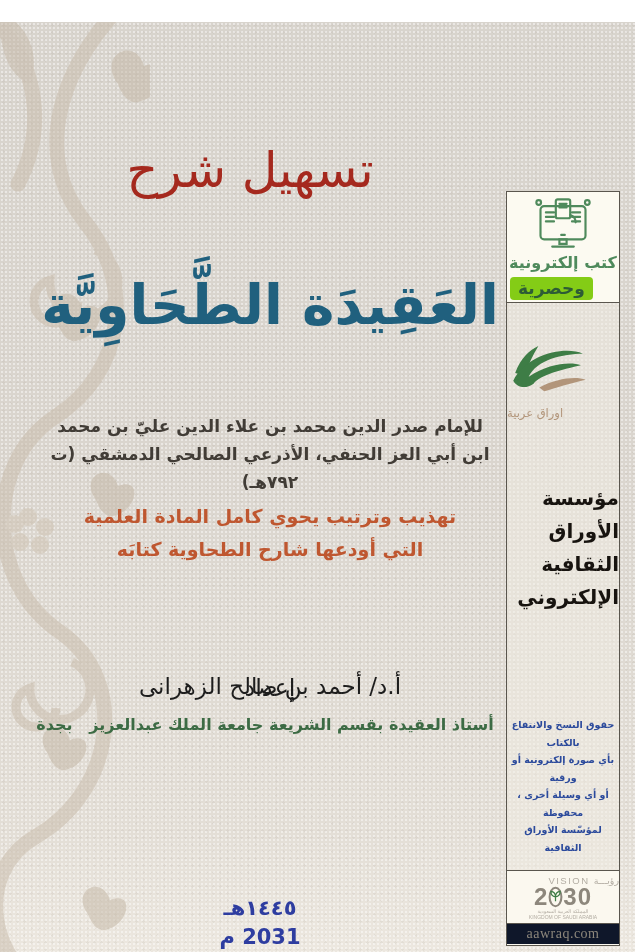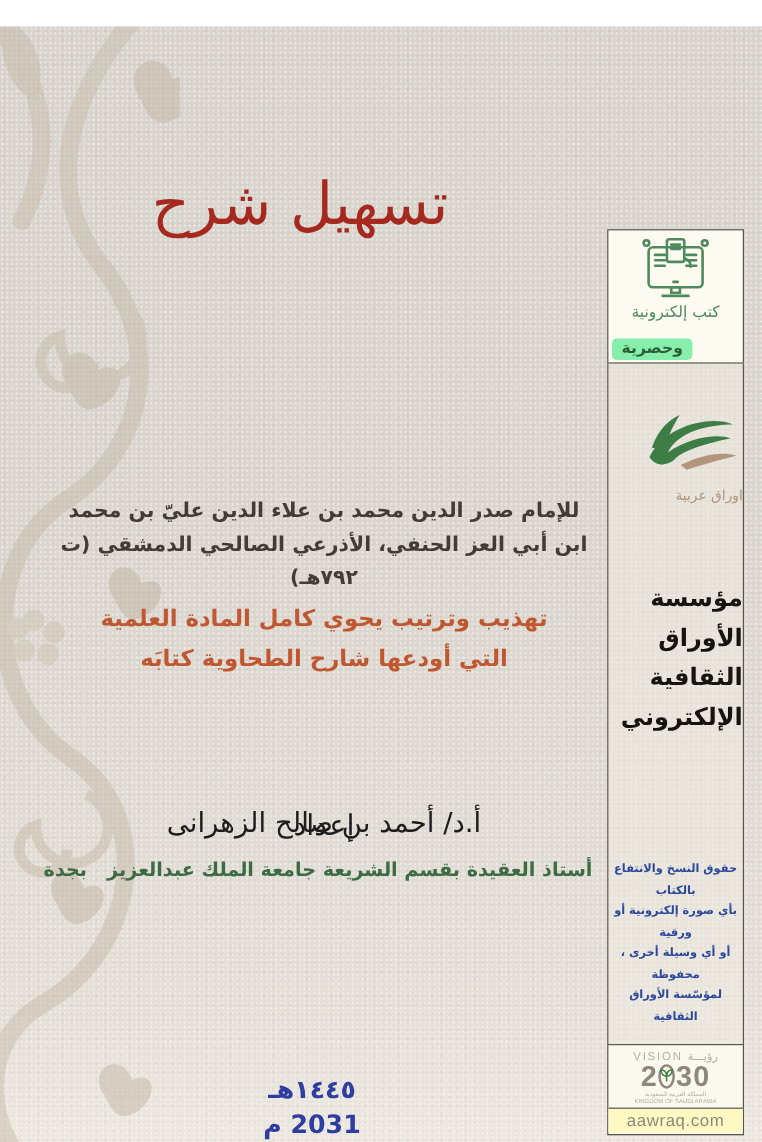--- a/index.html
+++ b/index.html
@@ -22,35 +22,35 @@
   .prep-label{top:652px;left:50px;width:440px;font-size:24px;color:#1d1d1d;}
   .prep-name{top:651px;left:50px;width:440px;font-size:23px;color:#1d1d1d;}
   .prep-title{top:693px;left:30px;width:470px;font-size:16px;font-weight:bold;color:#3c6b44;}
   .date-block{top:872px;left:160px;width:200px;font-size:21px;font-weight:bold;color:#2e3da0;line-height:1.4;}
   .sidebar{
     position:absolute;left:506px;top:169px;width:112px;height:753px;
     border:1px solid #5a564e;background:rgba(242,238,228,.5);
   }
   .ebook-box{position:absolute;top:-1px;left:-1px;right:-1px;height:110px;background:#fcfaf1;border:1px solid #5a564e;}
   .ebook-box svg{display:block;margin:6px auto 0;}
-  .ebook-line1{text-align:center;font-size:13px;font-weight:normal;color:#4f8a5c;direction:rtl;margin-top:1px;}
-  .ebook-badge{position:absolute;left:3px;bottom:2px;background:#86efac;color:#2d5c36;font-weight:bold;font-size:13px;padding:1px 8px 2px;border-radius:4px;direction:rtl;}
-  .awraq-logo{position:absolute;top:152px;left:0;right:0;text-align:right;}
+  .ebook-line1{text-align:center;font-size:16px;font-weight:bold;color:#4f8a5c;direction:rtl;margin-top:1px;}
+  .ebook-badge{position:absolute;left:3px;bottom:2px;background:#84cc16;color:#2d5c36;font-weight:bold;font-size:17px;padding:1px 8px 2px;border-radius:4px;direction:rtl;}
+  .awraq-logo{position:absolute;top:152px;left:0;right:0;text-align:left;}
   .awraq-logo .logo-name{font-size:11.5px;color:#b2957a;direction:rtl;margin-top:0px;}
   .publisher-name{position:absolute;top:290px;left:4px;right:0;direction:rtl;font-size:20px;font-weight:bold;color:#17130f;line-height:33px;}
   .copyright{position:absolute;top:524px;left:3px;right:3px;text-align:center;direction:rtl;font-size:9.5px;font-weight:bold;color:#2b4a9c;line-height:17.5px;}
   .bottom-box{position:absolute;bottom:-1px;left:-1px;right:-1px;height:74px;background:#fbf8ef;border:1px solid #5a564e;}
   .vision{height:52px;text-align:center;color:#b0aaa0;font-family:"Liberation Sans",sans-serif;}
-  .vision-row1{font-size:9.5px;letter-spacing:1.5px;padding-top:4px;color:#b3ada3;}
+  .vision-row1{font-size:9.5px;letter-spacing:1.5px;padding-top:4px;color:#b3ada3;text-align:right;}
   .vision-row1 .ar{letter-spacing:0;font-family:"DejaVu Sans",sans-serif;}
   .vision-row2{font-size:24px;font-weight:bold;color:#8d877c;line-height:22px;letter-spacing:1px;}
   .vision-row2 svg{vertical-align:-3px;}
   .vision-row3{font-size:5px;color:#b3ada3;line-height:5.5px;margin-top:1px;}
-  .website{border-top:1px solid #5a564e;background:#fef9c3;height:20px;line-height:19px;text-align:center;
-    font-family:Liberation Sans, sans-serif;font-size:14px;color:#8d877c;letter-spacing:.5px;}
+  .website{border-top:1px solid #5a564e;background:#0f172a;height:20px;line-height:19px;text-align:center;
+    font-family:Liberation Serif, serif;font-size:14px;color:#8d877c;letter-spacing:.5px;}
   .bottom-edge{position:absolute;left:0;right:0;bottom:0;height:16px;background:linear-gradient(180deg,rgba(250,247,240,0),rgba(250,247,240,.85));}
 </style>
 </head>
 <body>
 
 <div class="cover">
 
   <svg class="arabesque" width="150" height="952" viewBox="0 0 150 952">
     <g opacity="0.5">
       <g fill="none" stroke="#c8bbaa" stroke-width="15" stroke-linecap="round">
@@ -76,20 +76,21 @@
           <circle cx="45" cy="505" r="9"></circle>
         <circle cx="40" cy="523" r="9"></circle>
           <circle cx="20" cy="520" r="9"></circle>
         <circle cx="15" cy="502" r="9"></circle>
       </g>
     </g>
   </svg>
 
   <div class="txt series-title">تسهيل شرح</div>
 
+  <div class="txt main-title">العَقِيدَة الطَّحَاوِيَّة</div>
 
   <div class="txt author-block">
     <div>للإمام صدر الدين محمد بن علاء الدين عليّ بن محمد</div>
     <div>ابن أبي العز الحنفي، الأذرعي الصالحي الدمشقي (ت ٧٩٢هـ)</div>
   </div>
 
   <div class="txt subtitle-block">
     <div>تهذيب وترتيب يحوي كامل المادة العلمية</div>
     <div>التي أودعها شارح الطحاوية كتابَه</div>
   </div>

